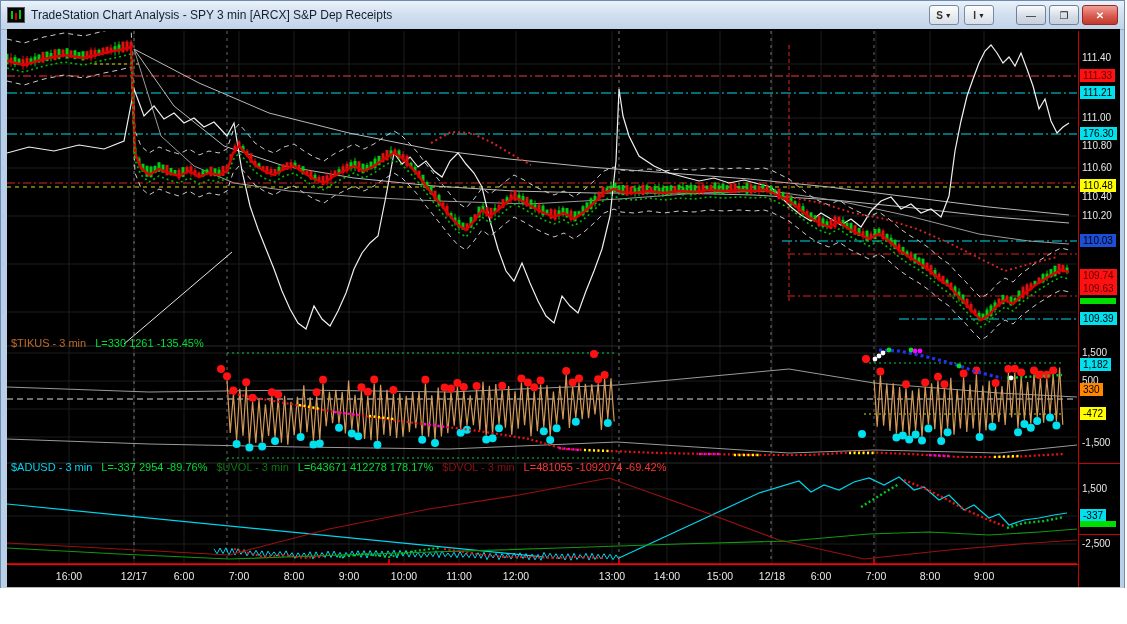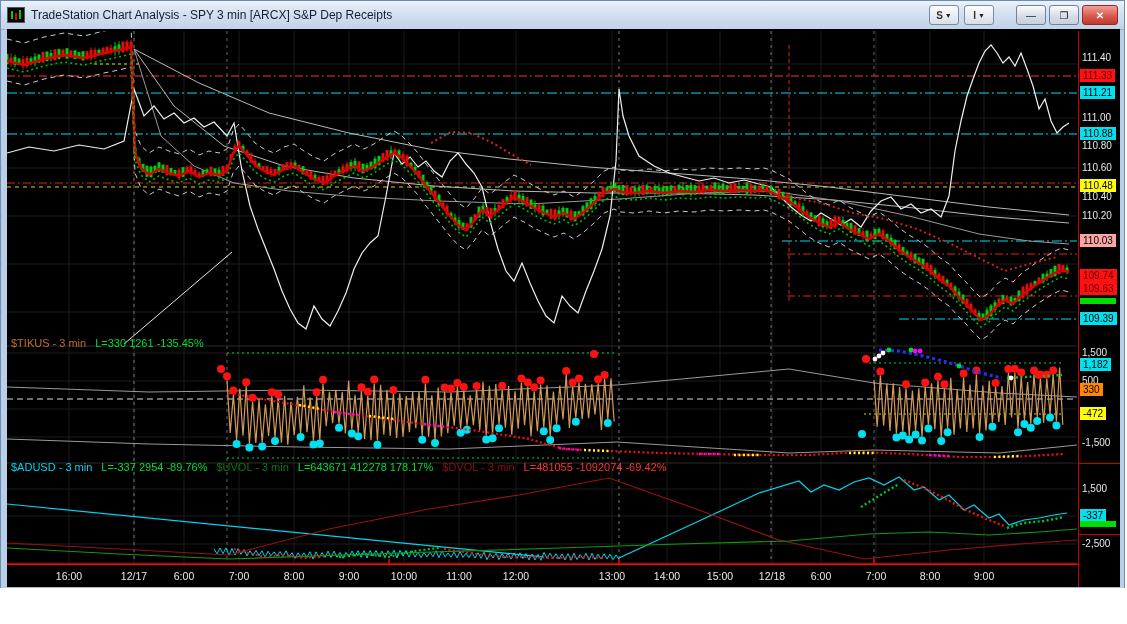--- a/index.html
+++ b/index.html
@@ -797,27 +797,27 @@
           <line x1="620" y1="558" x2="620" y2="563" stroke="#ff0000" stroke-width="1.5"></line>
           <line x1="875" y1="558" x2="875" y2="563" stroke="#ff0000" stroke-width="1.5"></line>
         </svg>
       <div class="legend-row" id="legend-pane2" style="top: 308px;"><span style="color: rgb(192, 106, 42);">$TIKUS - 3 min</span><span style="color: rgb(0, 221, 51);">L=330  1261  -135.45%</span></div>
       <div class="legend-row" id="legend-pane3" style="top: 432px;"><span style="color: rgb(0, 213, 238);">$ADUSD - 3 min</span><span style="color: rgb(0, 221, 51);">L=-337  2954  -89.76%</span><span style="color: rgb(12, 122, 12);">$UVOL - 3 min</span><span style="color: rgb(0, 221, 51);">L=643671  412278  178.17%</span><span style="color: rgb(139, 18, 18);">$DVOL - 3 min</span><span style="color: rgb(255, 51, 51);">L=481055  -1092074  -69.42%</span></div>
       <div id="price-axis">
           <div class="plab" style="top: 20px;">111.40</div>
           <div class="pbadge" style="top: 38px; background: rgb(255, 17, 17); color: rgb(90, 0, 0);">111.33</div>
           <div class="pbadge" style="top: 55px; background: rgb(0, 224, 238);">111.21</div>
           <div class="plab" style="top: 80px;">111.00</div>
-          <div class="pbadge" style="top: 96px; background: rgb(0, 224, 238);">110.88</div>
+          <div class="pbadge" style="top: 96px; background: rgb(0, 224, 238);">176.30</div>
           <div class="plab" style="top: 108px;">110.80</div>
           <div class="plab" style="top: 130px;">110.60</div>
           <div class="pbadge" style="top: 148px; background: rgb(255, 255, 0);">110.48</div>
           <div class="plab" style="top: 159px;">110.40</div>
           <div class="plab" style="top: 178px;">110.20</div>
-          <div class="pbadge" style="top: 203px; background: #fca5a5;">110.03</div>
+          <div class="pbadge" style="top: 203px; background: #1d4ed8;">110.03</div>
           <div class="pbadge" style="top: 238px; background: rgb(255, 17, 17); color: rgb(90, 0, 0);">109.74</div>
           <div class="pbadge" style="top: 251px; background: rgb(255, 17, 17); color: rgb(90, 0, 0);">109.63</div>
           <div class="pbadge" style="top: 267px; background: rgb(0, 221, 0); width: 36px; height: 6px; padding: 0px;"></div>
           <div class="pbadge" style="top: 281px; background: rgb(0, 224, 238);">109.39</div>
           <div class="plab" style="top: 315px;">1,500</div>
           <div class="pbadge" style="top: 327px; background: rgb(0, 224, 238);">1,182</div>
           <div class="plab" style="top: 343px;">500</div>
           <div class="pbadge" style="top: 352px; background: rgb(255, 136, 0);">330</div>
           <div class="pbadge" style="top: 376px; background: rgb(255, 255, 0);">-472</div>
           <div class="plab" style="top: 405px;">-1,500</div>

